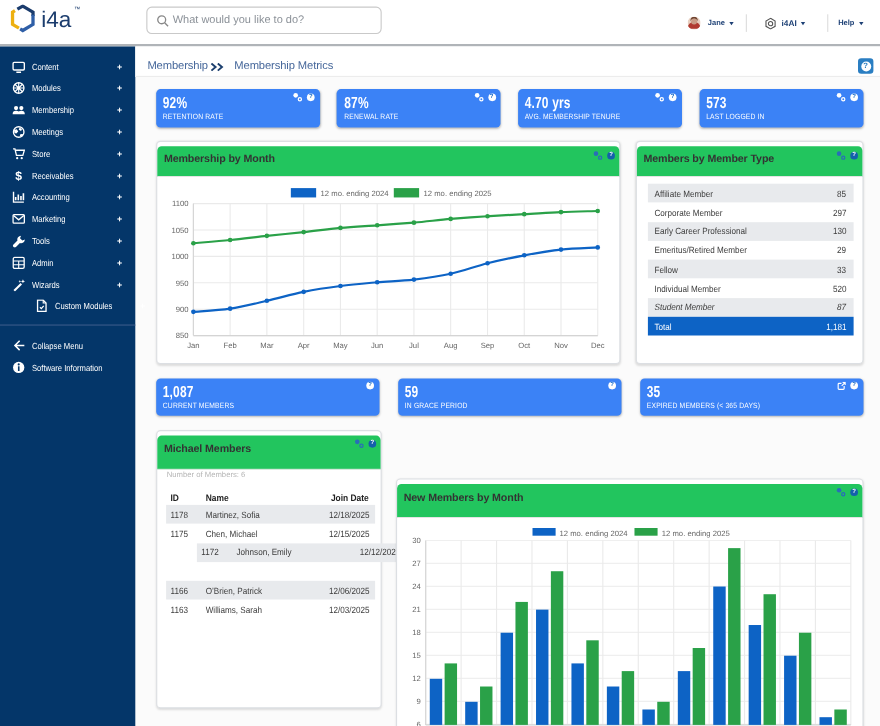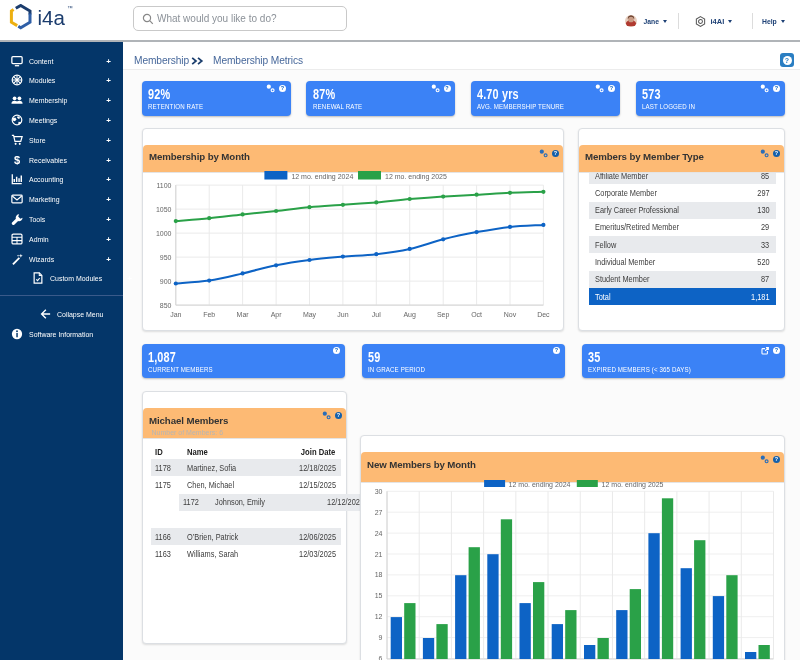--- a/index.html
+++ b/index.html
@@ -20,21 +20,21 @@
 #sb-sep { position:absolute; left:0; top:252.5px; width:123px; height:1px; background:#3a5a8a; }
 #crumbbar { position:absolute; left:123px; top:42px; width:677px; height:28px; background:#fff; border-bottom:1px solid #ececec; }
 #crumbbar .bc { position:absolute; top:12.5px; font-size:10.2px; color:#47689b; letter-spacing:-0.1px; }
 #helpbtn { position:absolute; left:657px; top:11px; width:14px; height:14px; background:#2a7ec2; border-radius:3px; }
 #helpbtn div { position:absolute; left:2.5px; top:2.5px; width:9px; height:9px; border-radius:50%; background:#fff; color:#2a7ec2; font-size:7px; font-weight:bold; text-align:center; line-height:9.5px; }
 .stat { position:absolute; background:#3b82f6; border-radius:4px; box-shadow:0 1px 2px rgba(0,0,0,.25); color:#fff; }
 .stat .num { position:absolute; left:6.5px; top:5px; font-size:14.5px; font-weight:bold; transform:scaleX(0.75); transform-origin:0 50%; letter-spacing:0.2px; }
 .stat .cap { position:absolute; left:6.8px; top:22.8px; font-size:7px; transform:scaleX(0.88); transform-origin:0 50%; letter-spacing:0.15px; }
 .stat .icons { position:absolute; right:4.5px; top:3px; display:flex; align-items:center; gap:4px; }
 .card { position:absolute; background:#fff; border:1px solid #dcdfe3; border-radius:4px; box-shadow:0 1px 2px rgba(0,0,0,.12); }
-.card-h { position:absolute; left:0; top:16px; right:0; height:28px; background:#fdba74; border-bottom:1px solid #e4e4e4; border-radius:4px 4px 0 0; }
+.card-h { position:absolute; left:0; top:4px; right:0; height:28px; background:#22c55e; border-bottom:1px solid #e4e4e4; border-radius:4px 4px 0 0; }
 .card-h .t { position:absolute; left:6.5px; top:6px; font-size:9.7px; font-weight:bold; color:#333; letter-spacing:-0.1px; }
 .card-h .icons { position:absolute; right:3.5px; top:4px; display:flex; align-items:center; gap:4px; }
 .mtr { position:absolute; left:10px; width:187px; height:17.3px; font-size:8.2px; color:#3c3c3c; }
 .mtr .l { position:absolute; left:6px; top:4.5px; transform:scaleX(0.9); transform-origin:0 50%; }
 .mtr .r { position:absolute; right:6px; top:4.5px; transform:scaleX(0.9); transform-origin:100% 50%; }
 .mtr.odd { background:#e8eaed; }
 .mtr.total { background:#0d63c5; color:#fff; }
 .nmr { position:absolute; left:8px; width:190px; height:17.3px; font-size:8.2px; color:#3c3c3c; }
 .nmr .c1 { position:absolute; left:4px; top:4.5px; transform:scaleX(0.9); transform-origin:0 50%; }
 .nmr .c2 { position:absolute; left:36px; top:4.5px; transform:scaleX(0.9); transform-origin:0 50%; }
@@ -180,21 +180,21 @@
   <div class="sb-item" style="top:229.3px;margin-left:21px;">
       <span class="ic"><svg viewBox="0 0 14 14" width="12" height="12">
           <path d="M2.5 1 h6 l3 3 v9 h-9 Z" fill="none" stroke="#fff" stroke-width="1.4"></path>
           <path d="M8.5 1 v3 h3" fill="none" stroke="#fff" stroke-width="1.2"></path>
           <path d="M5 8.5 l1.5 1.5 l2.5 -3" fill="none" stroke="#fff" stroke-width="1.3"></path>
         </svg></span>
       <span class="lbl">Custom Modules</span>
       <span class="plus">+</span>
     </div>
   <div id="sb-sep"></div>
-  <div class="sb-item" style="top:265px;margin-left:28px;">
+  <div class="sb-item" style="top:265px;">
       <span class="ic"><svg viewBox="0 0 14 14" width="12" height="12">
           <path d="M8 2 L3 7 L8 12 M3 7 H13" fill="none" stroke="#fff" stroke-width="1.6"></path>
         </svg></span>
       <span class="lbl">Collapse Menu</span>
     </div>
   <div class="sb-item" style="top:285px;">
       <span class="ic"><svg viewBox="0 0 14 14" width="12" height="12">
           <circle cx="7" cy="7" r="6" fill="#fff"></circle>
           <rect x="6.2" y="5.8" width="1.7" height="5" fill="#043669"></rect>
           <circle cx="7" cy="3.8" r="1.1" fill="#043669"></circle>
@@ -360,21 +360,21 @@
       <span class="r">29</span>
     </div>
     <div class="mtr odd" style="top:107.7px;">
       <span class="l">Fellow</span>
       <span class="r">33</span>
     </div>
     <div class="mtr" style="top:125.0px;">
       <span class="l">Individual Member</span>
       <span class="r">520</span>
     </div>
-    <div class="mtr odd" style="top:142.3px;">
+    <div class="mtr odd" style="top:142.3px;font-style:italic;">
       <span class="l">Student Member</span>
       <span class="r">87</span>
     </div>
     <div class="mtr total" style="top:159.6px;">
       <span class="l">Total</span>
       <span class="r">1,181</span>
     </div>
   <div class="card-h">
       <div class="t">Members by Member Type</div>
     <div class="icons">

